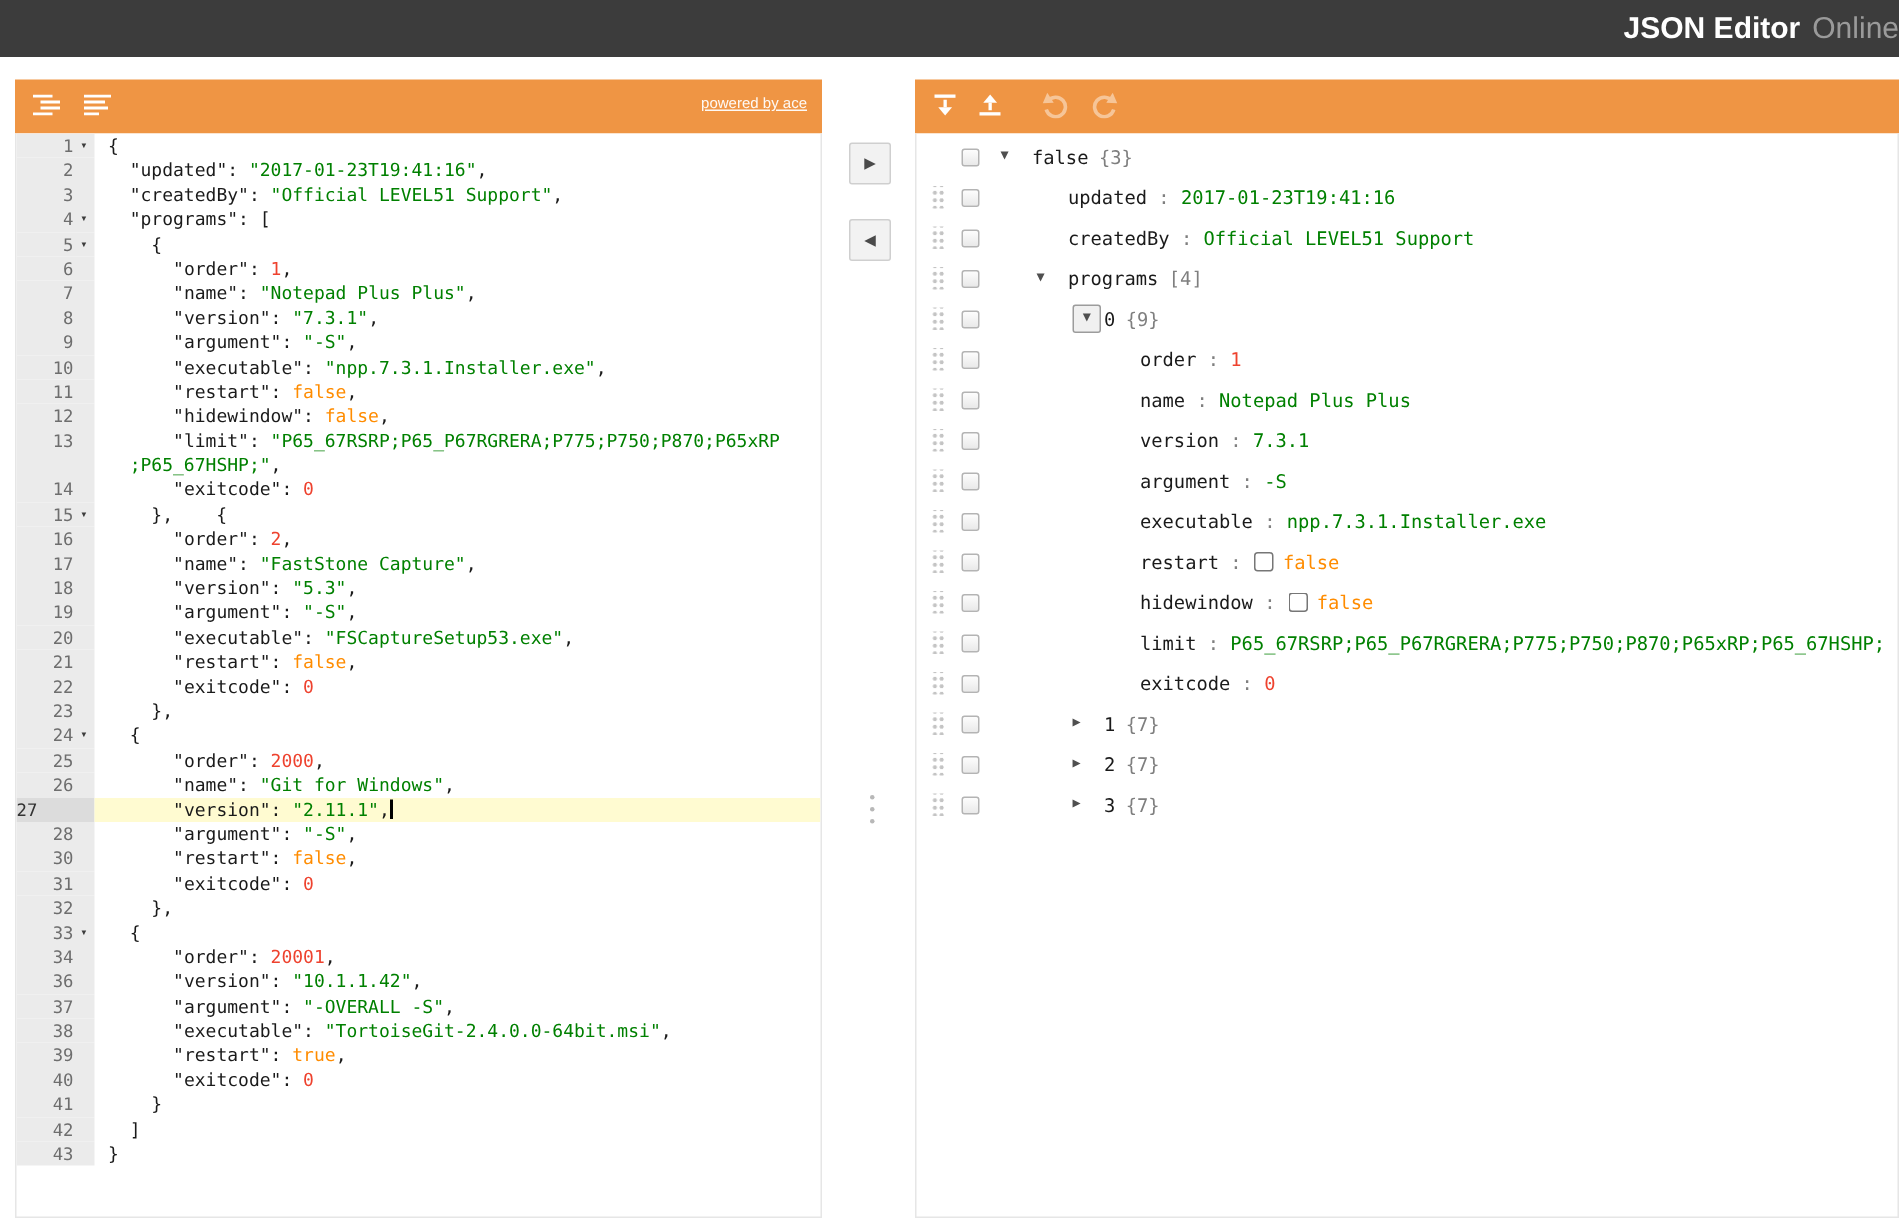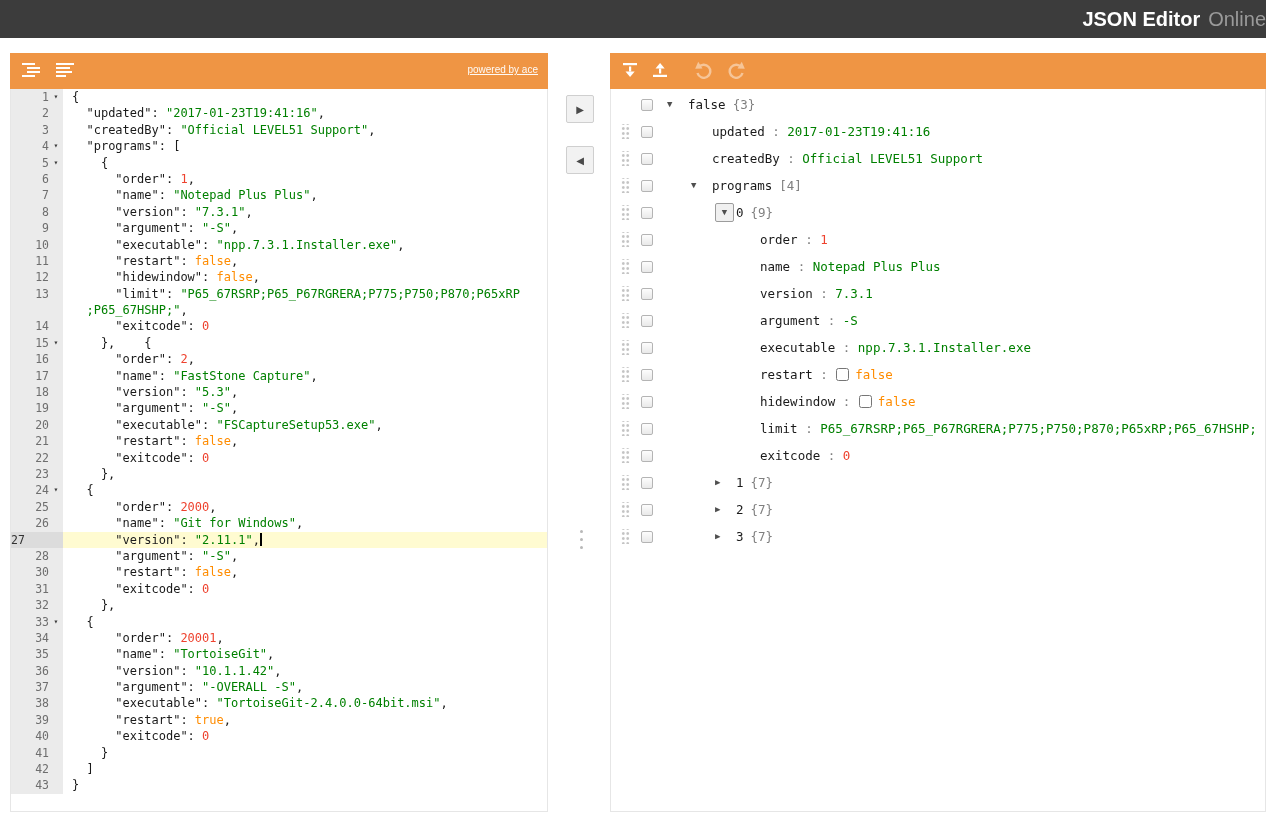--- a/index.html
+++ b/index.html
@@ -138,21 +138,20 @@
         <div class="crow"><span class="gut"><span class="num">24</span><span class="fold">▾</span></span><span class="codeline"><span class="tk-t">  {</span></span></div>
         <div class="crow"><span class="gut"><span class="num">25</span><span class="fold"></span></span><span class="codeline"><span class="tk-t">      </span><span class="tk-k">"order"</span><span class="tk-t">: </span><span class="tk-n">2000</span><span class="tk-t">,</span></span></div>
         <div class="crow"><span class="gut"><span class="num">26</span><span class="fold"></span></span><span class="codeline"><span class="tk-t">      </span><span class="tk-k">"name"</span><span class="tk-t">: </span><span class="tk-s">"Git for Windows"</span><span class="tk-t">,</span></span></div>
         <div class="crow active"><span class="gut"><span class="num">27</span><span class="fold"></span></span><span class="codeline"><span class="tk-t">      </span><span class="tk-k">"version"</span><span class="tk-t">: </span><span class="tk-s">"2.11.1"</span><span class="tk-t">,</span><span class="cursor"></span></span></div>
         <div class="crow"><span class="gut"><span class="num">28</span><span class="fold"></span></span><span class="codeline"><span class="tk-t">      </span><span class="tk-k">"argument"</span><span class="tk-t">: </span><span class="tk-s">"-S"</span><span class="tk-t">,</span></span></div>
         <div class="crow"><span class="gut"><span class="num">30</span><span class="fold"></span></span><span class="codeline"><span class="tk-t">      </span><span class="tk-k">"restart"</span><span class="tk-t">: </span><span class="tk-b">false</span><span class="tk-t">,</span></span></div>
         <div class="crow"><span class="gut"><span class="num">31</span><span class="fold"></span></span><span class="codeline"><span class="tk-t">      </span><span class="tk-k">"exitcode"</span><span class="tk-t">: </span><span class="tk-n">0</span></span></div>
         <div class="crow"><span class="gut"><span class="num">32</span><span class="fold"></span></span><span class="codeline"><span class="tk-t">    },</span></span></div>
         <div class="crow"><span class="gut"><span class="num">33</span><span class="fold">▾</span></span><span class="codeline"><span class="tk-t">  {</span></span></div>
         <div class="crow"><span class="gut"><span class="num">34</span><span class="fold"></span></span><span class="codeline"><span class="tk-t">      </span><span class="tk-k">"order"</span><span class="tk-t">: </span><span class="tk-n">20001</span><span class="tk-t">,</span></span></div>
-        <div class="crow"><span class="gut"><span class="num">35</span><span class="fold"></span></span><span class="codeline"><span class="tk-t">      </span><span class="tk-k">"name"</span><span class="tk-t">: </span><span class="tk-s">"TortoiseGit"</span><span class="tk-t">,</span></span></div>
         <div class="crow"><span class="gut"><span class="num">36</span><span class="fold"></span></span><span class="codeline"><span class="tk-t">      </span><span class="tk-k">"version"</span><span class="tk-t">: </span><span class="tk-s">"10.1.1.42"</span><span class="tk-t">,</span></span></div>
         <div class="crow"><span class="gut"><span class="num">37</span><span class="fold"></span></span><span class="codeline"><span class="tk-t">      </span><span class="tk-k">"argument"</span><span class="tk-t">: </span><span class="tk-s">"-OVERALL -S"</span><span class="tk-t">,</span></span></div>
         <div class="crow"><span class="gut"><span class="num">38</span><span class="fold"></span></span><span class="codeline"><span class="tk-t">      </span><span class="tk-k">"executable"</span><span class="tk-t">: </span><span class="tk-s">"TortoiseGit-2.4.0.0-64bit.msi"</span><span class="tk-t">,</span></span></div>
         <div class="crow"><span class="gut"><span class="num">39</span><span class="fold"></span></span><span class="codeline"><span class="tk-t">      </span><span class="tk-k">"restart"</span><span class="tk-t">: </span><span class="tk-b">true</span><span class="tk-t">,</span></span></div>
         <div class="crow"><span class="gut"><span class="num">40</span><span class="fold"></span></span><span class="codeline"><span class="tk-t">      </span><span class="tk-k">"exitcode"</span><span class="tk-t">: </span><span class="tk-n">0</span></span></div>
         <div class="crow"><span class="gut"><span class="num">41</span><span class="fold"></span></span><span class="codeline"><span class="tk-t">    }</span></span></div>
         <div class="crow"><span class="gut"><span class="num">42</span><span class="fold"></span></span><span class="codeline"><span class="tk-t">  ]</span></span></div>
         <div class="crow"><span class="gut"><span class="num">43</span><span class="fold"></span></span><span class="codeline"><span class="tk-t">}</span></span></div>
       </div>
   </div>

